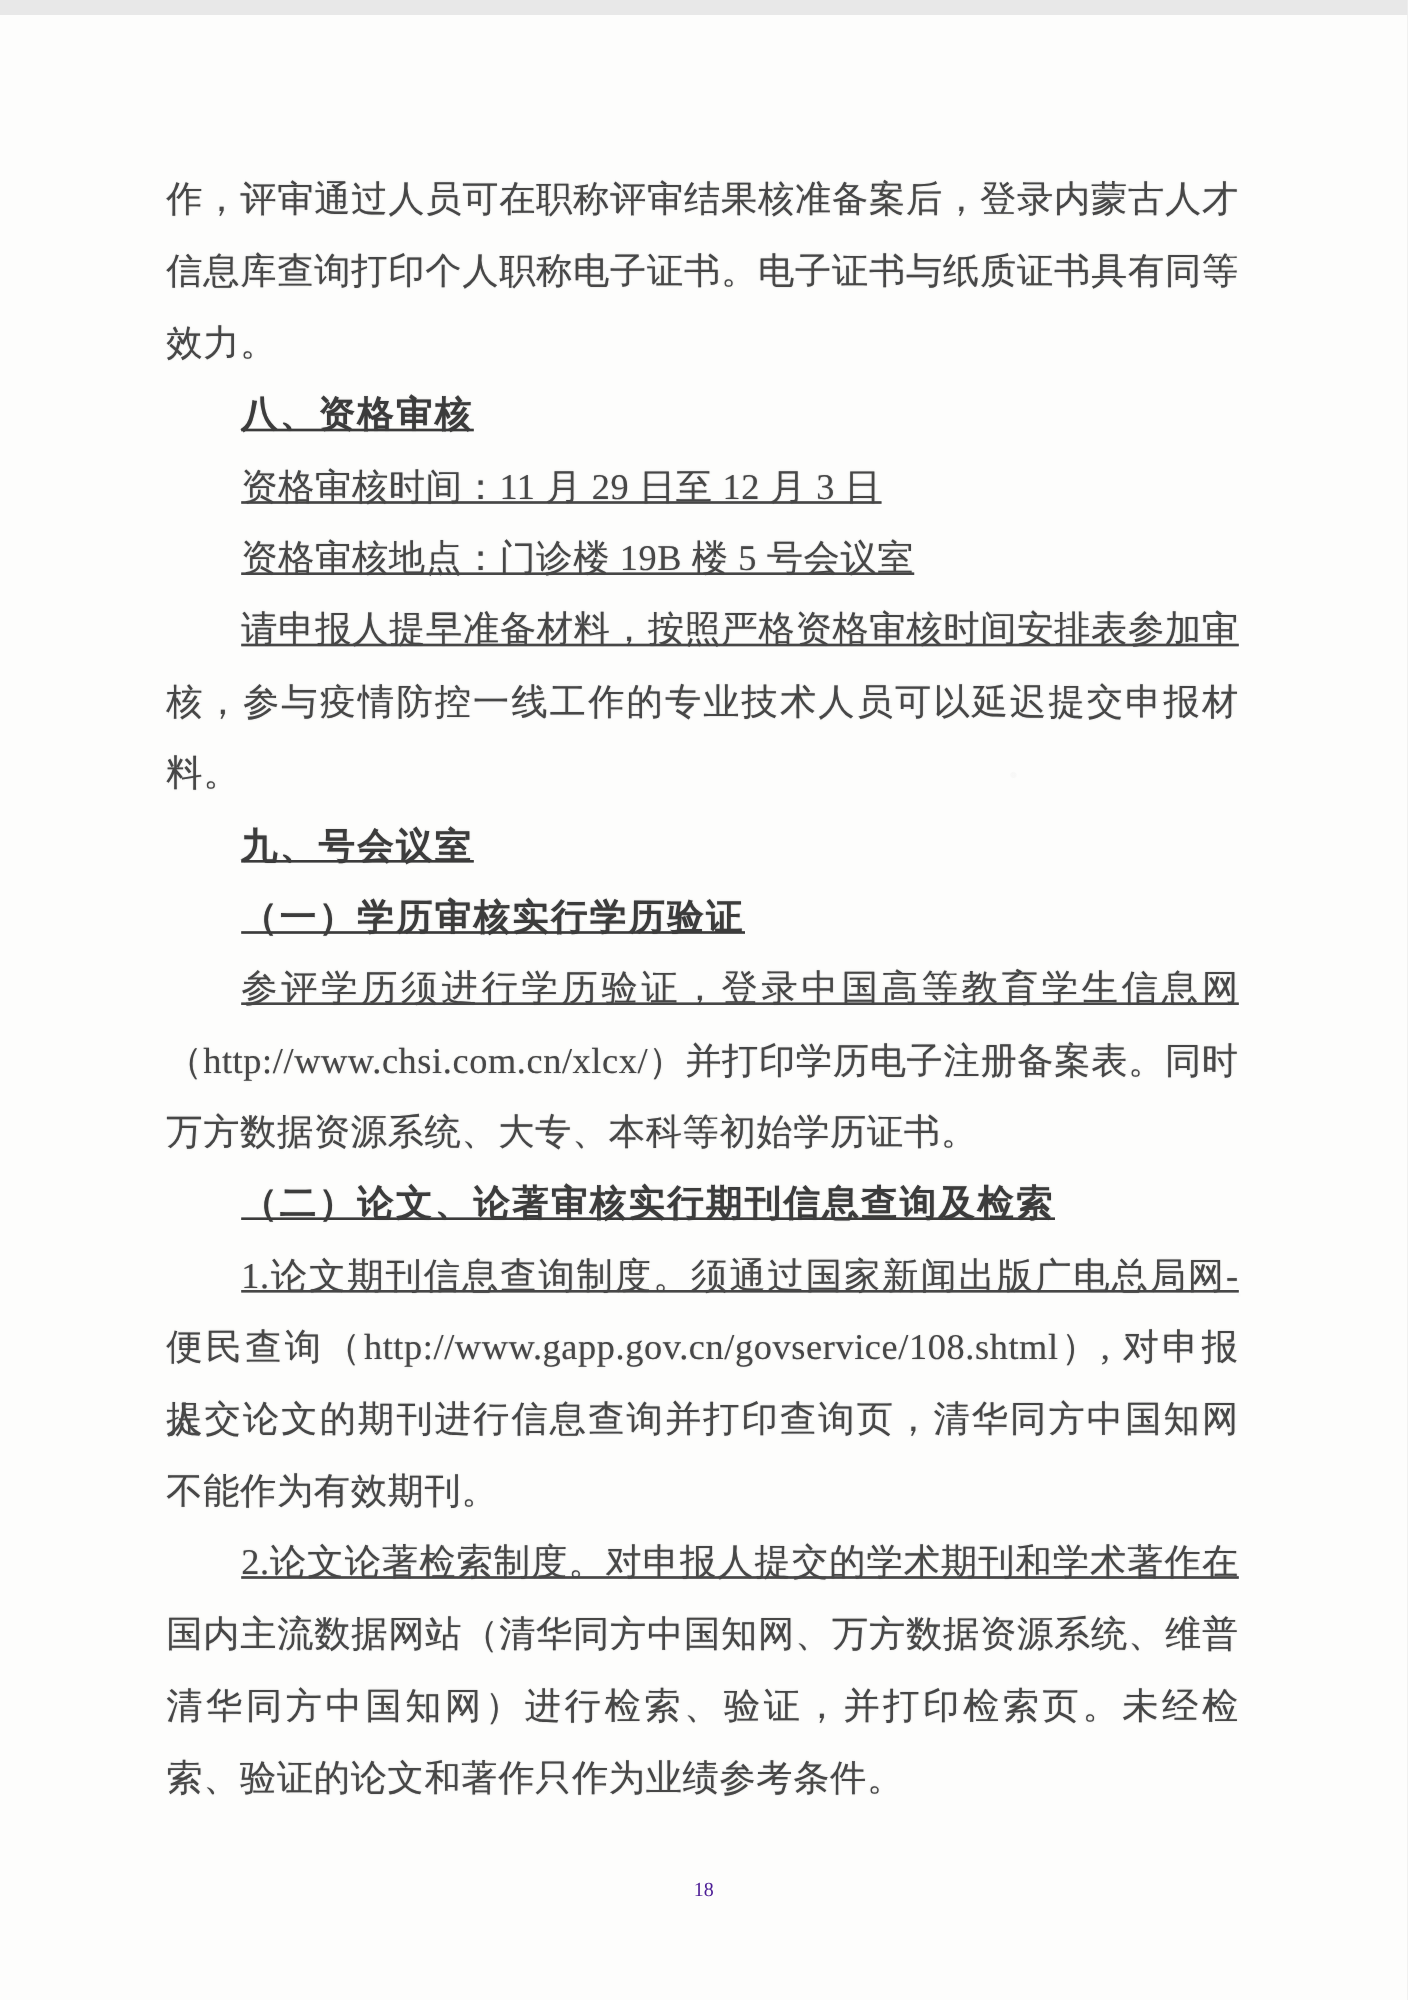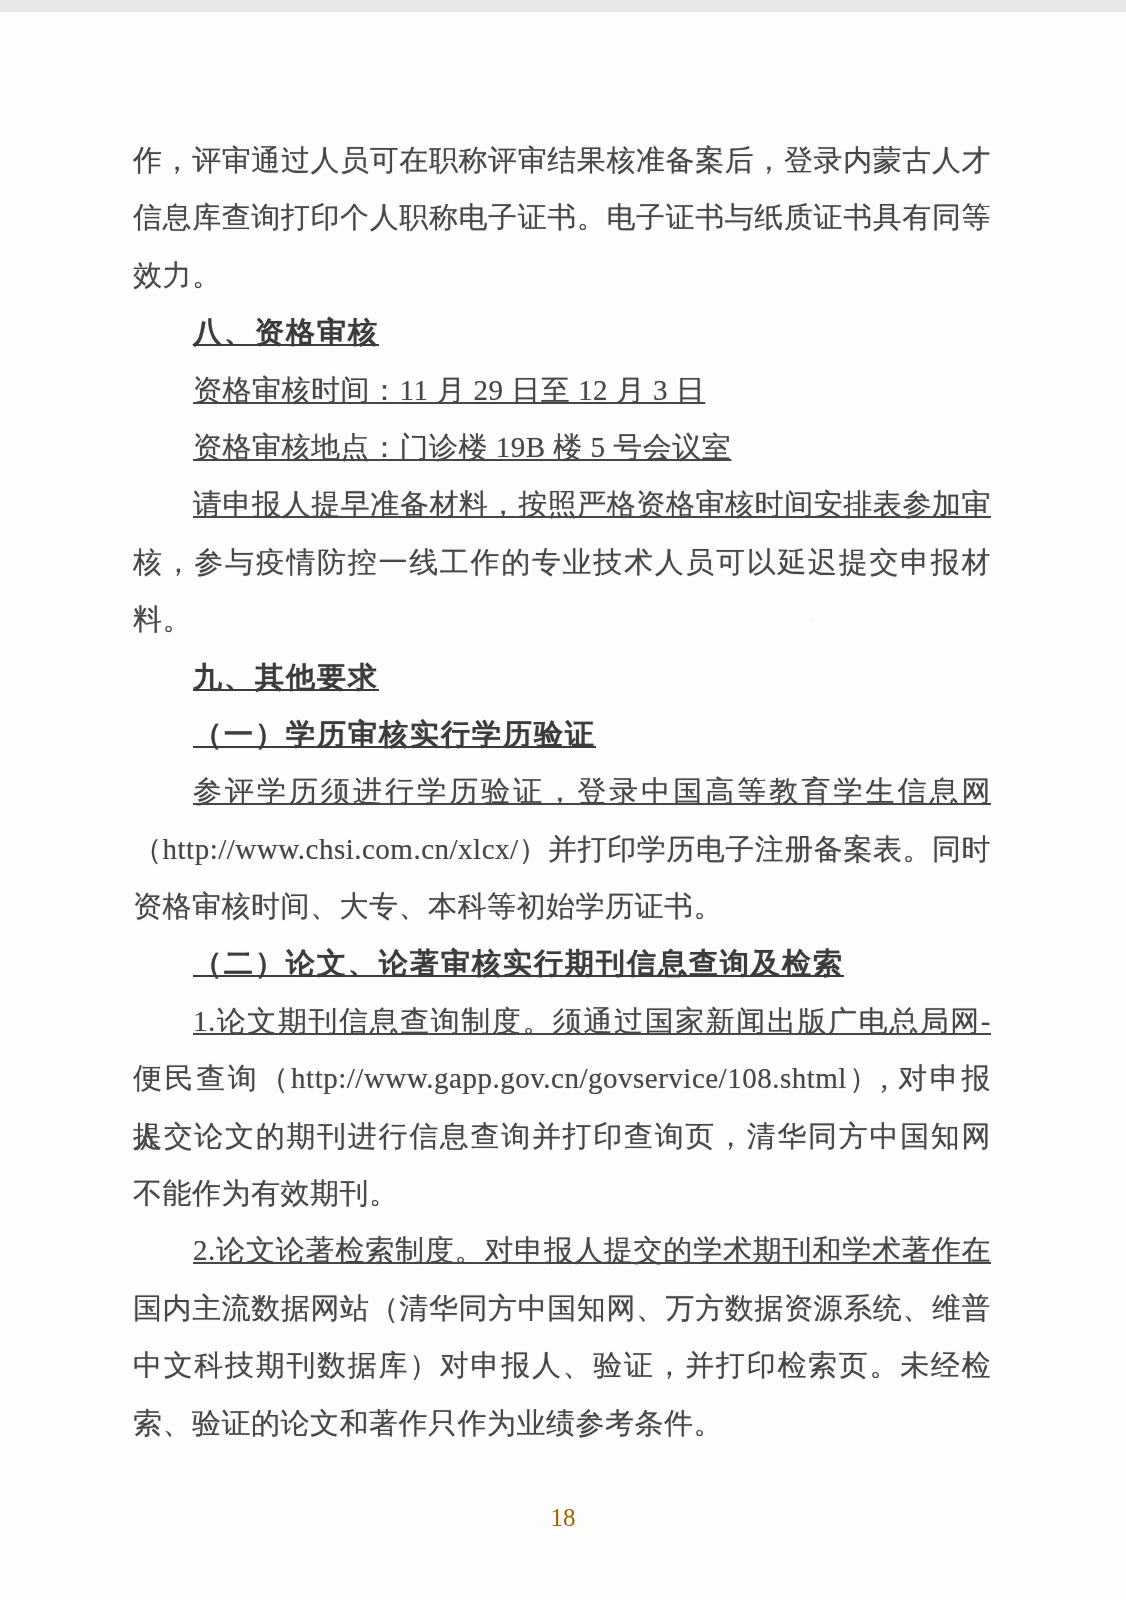--- a/index.html
+++ b/index.html
@@ -57,48 +57,48 @@
     font-weight: 700;
     color: #3c3c3c;
     letter-spacing: 2px;
   }
   .page-number {
     position: absolute;
     left: 0;
     right: 0;
     top: 1492px;
     text-align: center;
-    font-size: 25px;
-    color: #a16207;
+    font-size: 16px;
+    color: #4c1d95;
     font-family: "Liberation Serif", "DejaVu Serif", serif;
   }
 </style>
 </head>
 <body>
 
 <div class="page">
   <div class="content">
     <div class="line j">作，评审通过人员可在职称评审结果核准备案后，登录内蒙古人才</div>
     <div class="line j">信息库查询打印个人职称电子证书。电子证书与纸质证书具有同等</div>
     <div class="line">效力。</div>
     <div class="line heading indent">八、资格审核</div>
     <div class="line indent">资格审核时间：11 月 29 日至 12 月 3 日</div>
     <div class="line indent">资格审核地点：门诊楼 19B 楼 5 号会议室</div>
     <div class="line indent j">请申报人提早准备材料，按照严格资格审核时间安排表参加审</div>
     <div class="line j">核，参与疫情防控一线工作的专业技术人员可以延迟提交申报材</div>
     <div class="line">料。</div>
-    <div class="line heading indent">九、其他要求</div>
+    <div class="line heading indent">九、号会议室</div>
     <div class="line heading indent">（一）学历审核实行学历验证</div>
     <div class="line indent j">参评学历须进行学历验证，登录中国高等教育学生信息网</div>
     <div class="line j">（http://www.chsi.com.cn/xlcx/）并打印学历电子注册备案表。同时</div>
-    <div class="line">资格审核时间、大专、本科等初始学历证书。</div>
+    <div class="line">万方数据资源系统、大专、本科等初始学历证书。</div>
     <div class="line heading indent">（二）论文、论著审核实行期刊信息查询及检索</div>
     <div class="line indent j">1.论文期刊信息查询制度。须通过国家新闻出版广电总局网-</div>
     <div class="line j">便民查询（http://www.gapp.gov.cn/govservice/108.shtml）, 对申报人</div>
     <div class="line j">提交论文的期刊进行信息查询并打印查询页，清华同方中国知网</div>
     <div class="line">不能作为有效期刊。</div>
     <div class="line indent j">2.论文论著检索制度。对申报人提交的学术期刊和学术著作在</div>
     <div class="line j">国内主流数据网站（清华同方中国知网、万方数据资源系统、维普</div>
-    <div class="line j">中文科技期刊数据库）对申报人、验证，并打印检索页。未经检</div>
+    <div class="line j">清华同方中国知网）进行检索、验证，并打印检索页。未经检</div>
     <div class="line">索、验证的论文和著作只作为业绩参考条件。</div>
   </div>
   <div class="page-number">18</div>
 </div>
 
 </body></html>

